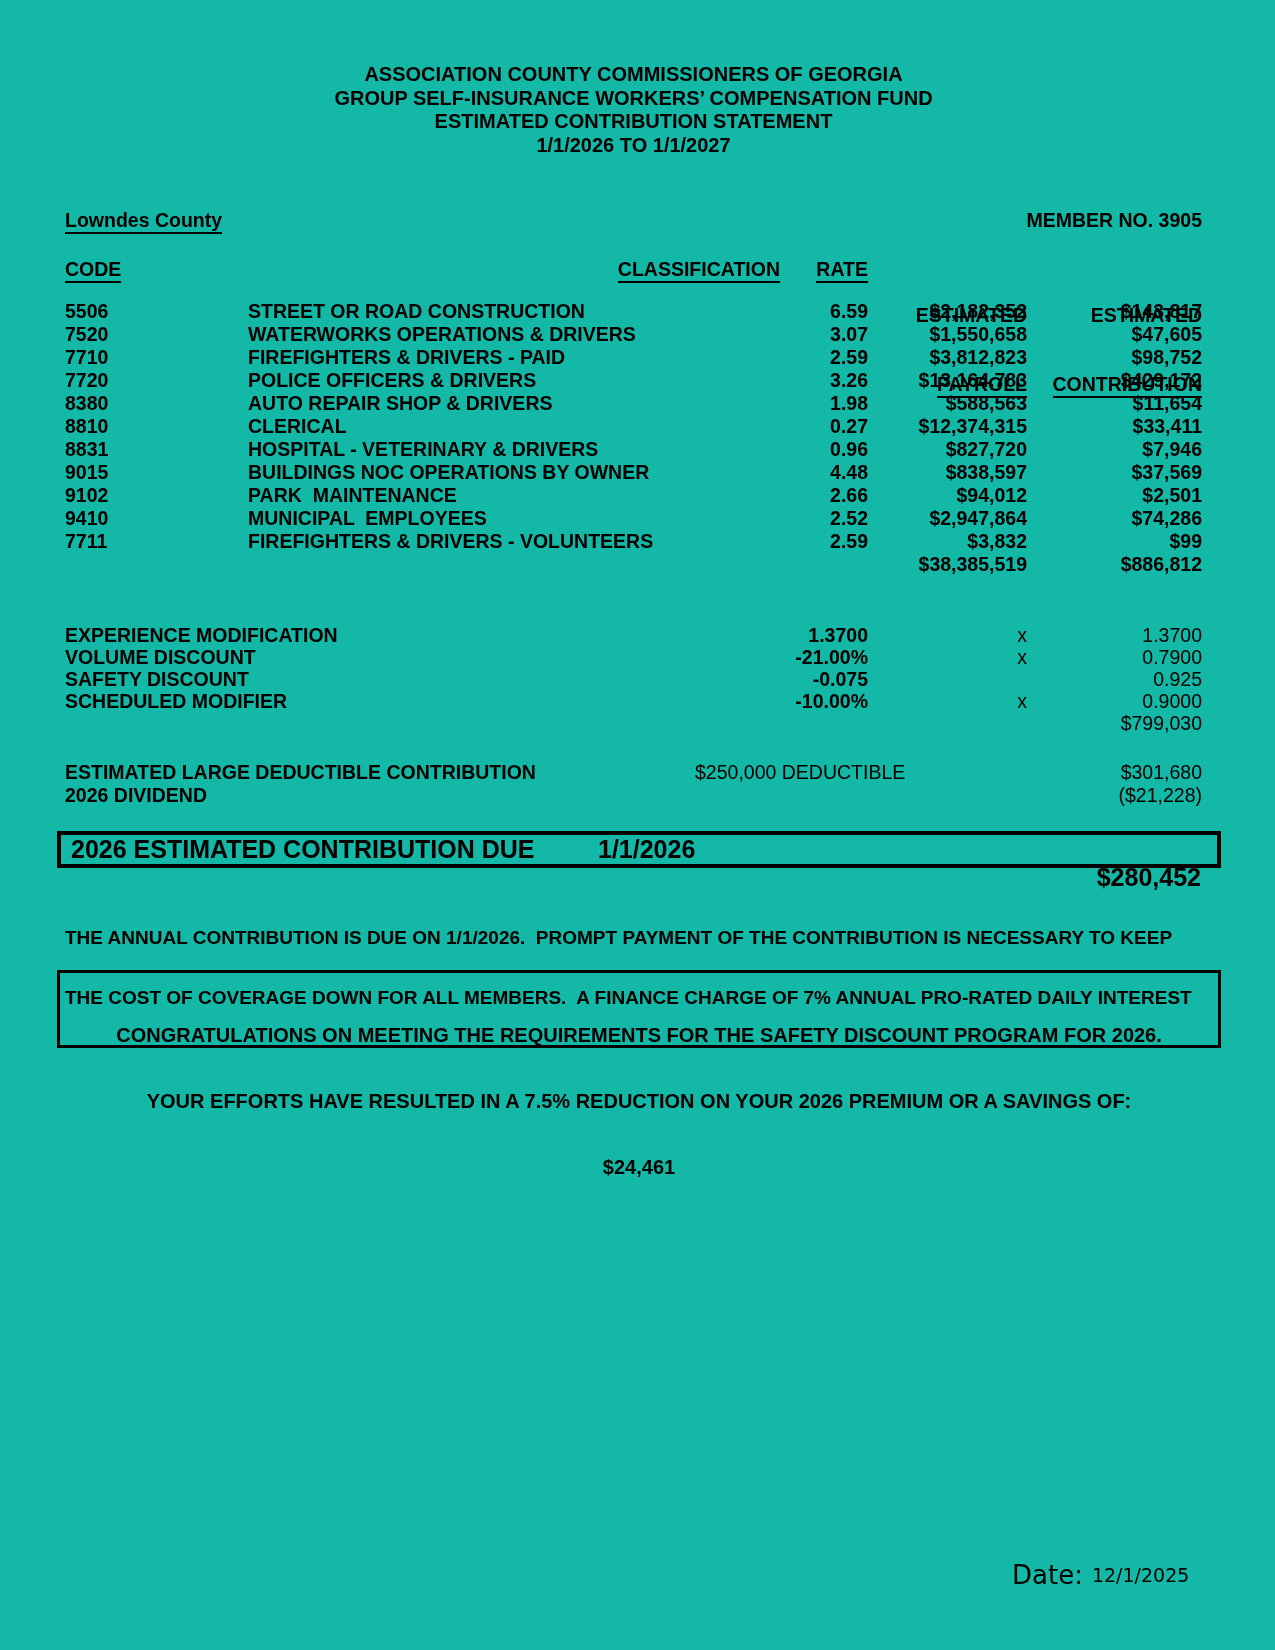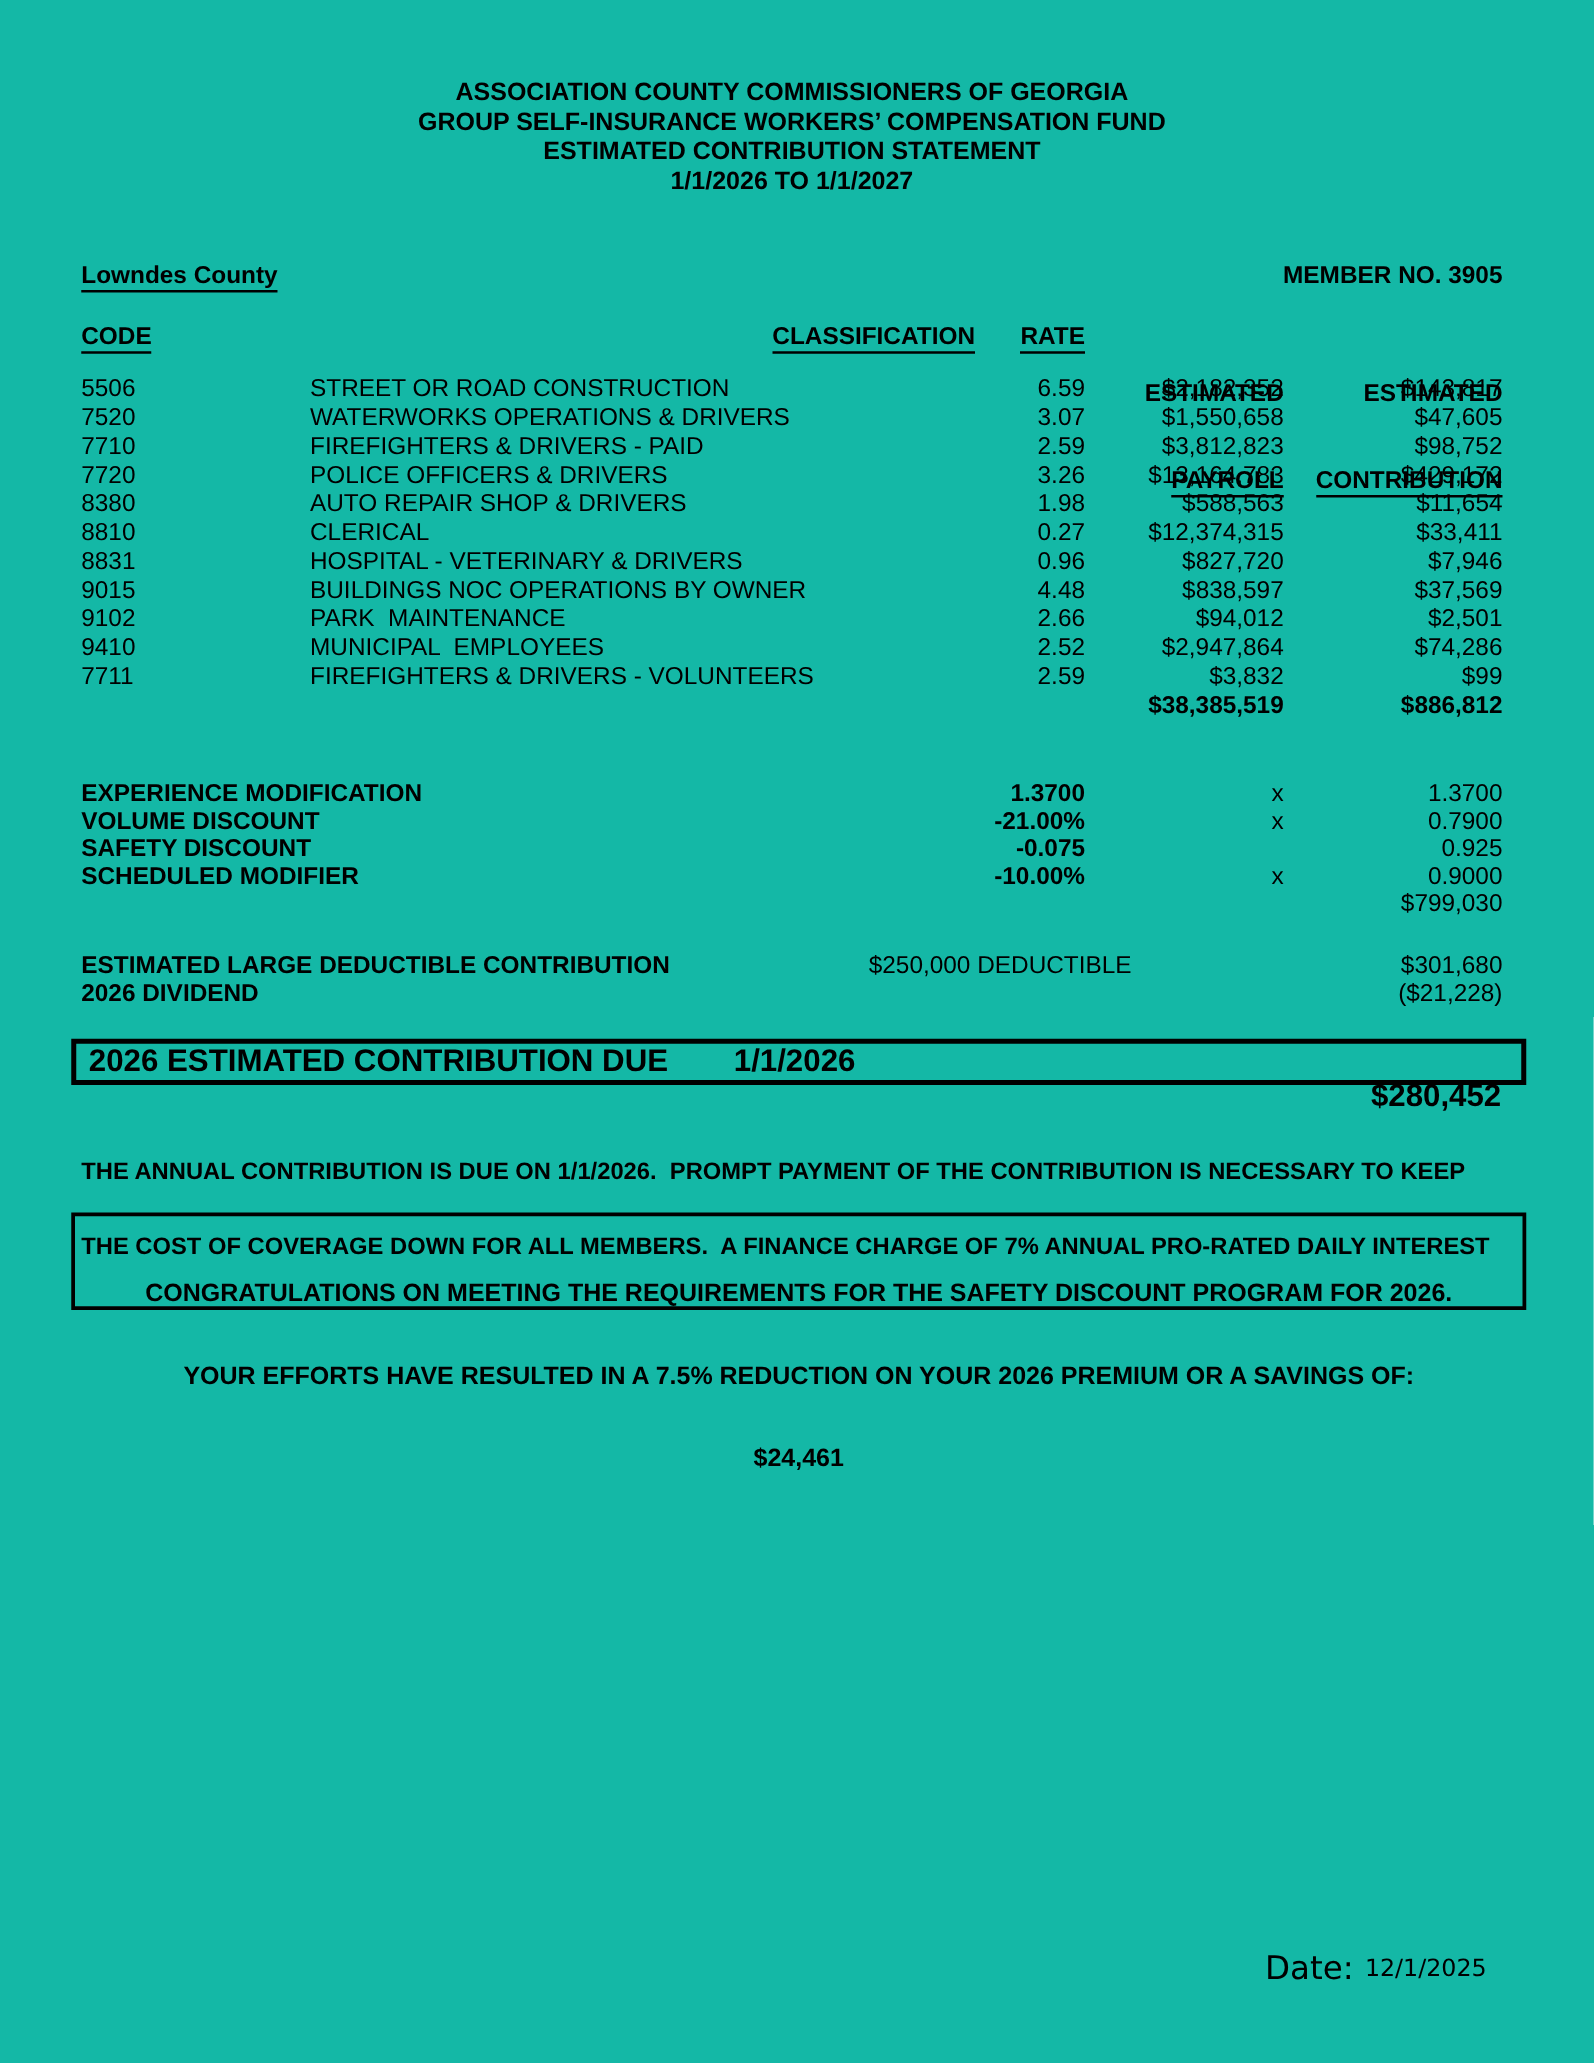--- a/index.html
+++ b/index.html
@@ -21,21 +21,21 @@
   .th .u { border-bottom:2px solid #000; padding-bottom:1px; }
   .th-code { left:65px; top:258px; }
   .th-class { left:248px; top:258px; width:532px; text-align:right; }
   .th-rate { left:700px; top:258px; width:168px; text-align:right; }
   .th-pay { left:830px; top:258px; width:197px; text-align:right; }
   .th-con { left:1030px; top:258px; width:172px; text-align:right; }
   
   .rows, .totals-row { position:absolute; left:65px; width:1137px; font-size:19.5px; line-height:23px; }
   .rows { top:300px; }
   .totals-row { top:553px; font-weight:bold; height:23px; }
-  .trow { position:relative; height:23px; }
+  .trow { position:relative; height:23px;font-weight:bold; }
   .cell { position:absolute; top:0; white-space:pre; }
   .c-code { left:0; }
   .c-class { left:183px; }
   .c-rate { right:334px; }
   .c-pay { right:175px; }
   .c-con { right:0; }
   
   .mods { position:absolute; left:65px; top:624px; width:1137px; font-size:19.5px; line-height:22px; }
   .mrow { position:relative; height:22px; }
   .m-label { position:absolute; left:0; font-weight:bold; white-space:pre; }
@@ -47,21 +47,21 @@
   .dline { position:absolute; left:65px; width:1137px; font-size:19.5px; line-height:23px; }
   .dline-1 { top:761px; }
   .dline-2 { top:784px; }
   .d-label { position:absolute; left:0; font-weight:bold; white-space:pre; }
   .d-detail { position:absolute; left:630px; }
   .d-amount { position:absolute; right:0; }
   
   .due-box { position:absolute; left:57px; top:831px; width:1164px; height:37px;
              border:4px solid #000; font-weight:bold; font-size:25px; line-height:29px; }
   .due-label { position:absolute; left:10px; top:0; white-space:pre; }
-  .due-date { position:absolute; left:526px; top:0;text-align:center; }
+  .due-date { position:absolute; left:537px; top:0;text-align:center; }
   .due-amount { position:absolute; right:16px; top:0;margin-top:28px; }
   
   .notice { position:absolute; left:65px; top:888px; width:1160px;
             font-weight:bold; font-size:19px; line-height:20px; white-space:pre; }
   
   .congrats-box { position:absolute; left:57px; top:970px; width:1164px; height:78px;
                   border:3px solid #000; padding-top:7px; text-align:center;
                   font-weight:bold; font-size:20px; line-height:22px; white-space:pre; }
   
   .footer-date { position:absolute; left:1012px; top:1560px; display:flex;

